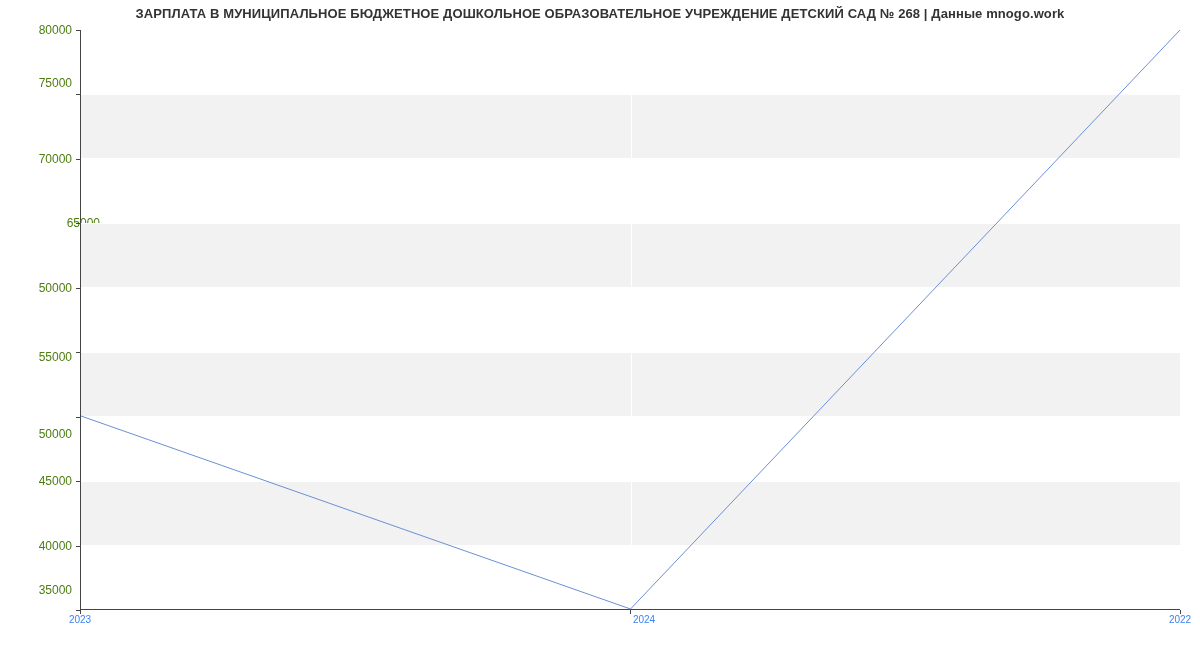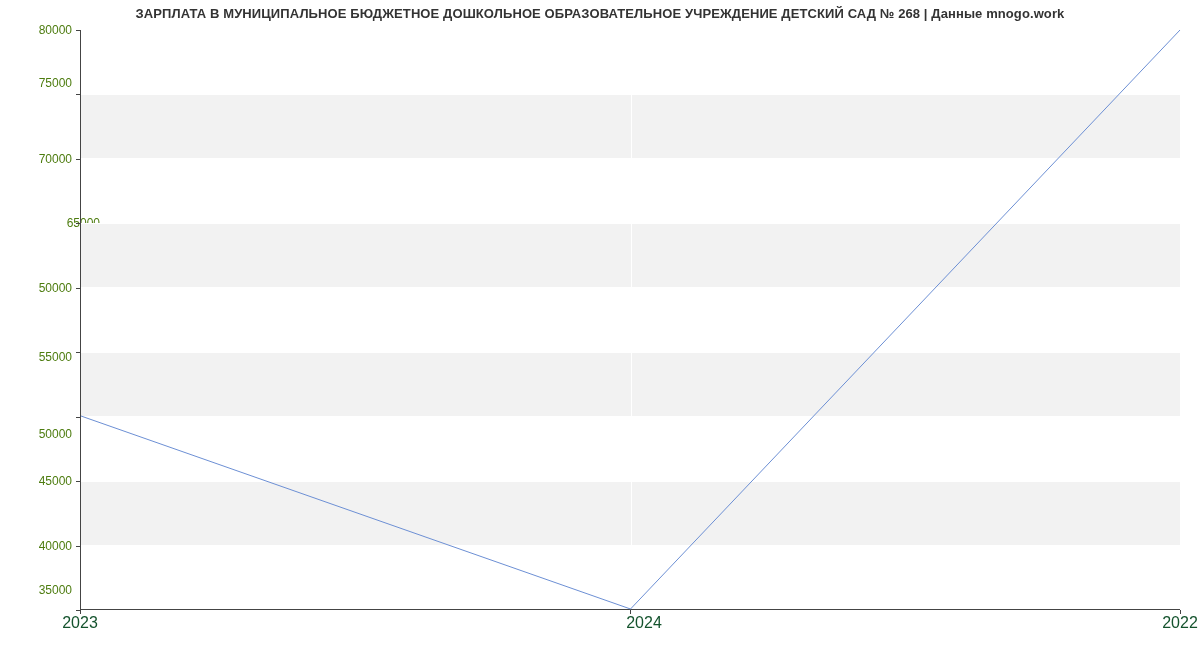--- a/index.html
+++ b/index.html
@@ -51,22 +51,22 @@
   .y-tick-mark {
     position: absolute;
     left: 76px;
     width: 4px;
     height: 1px;
     background: #444444;
   }
   .x-tick-label {
     position: absolute;
     top: 614px;
-    font-size: 16px;
-    color: #14532d;
+    font-size: 10px;
+    color: #3b82f6;
     transform: translateX(-50%);
   }
   .x-tick-mark {
     position: absolute;
     top: 610px;
     width: 1px;
     height: 4px;
     background: #444444;
   }
   .band {

